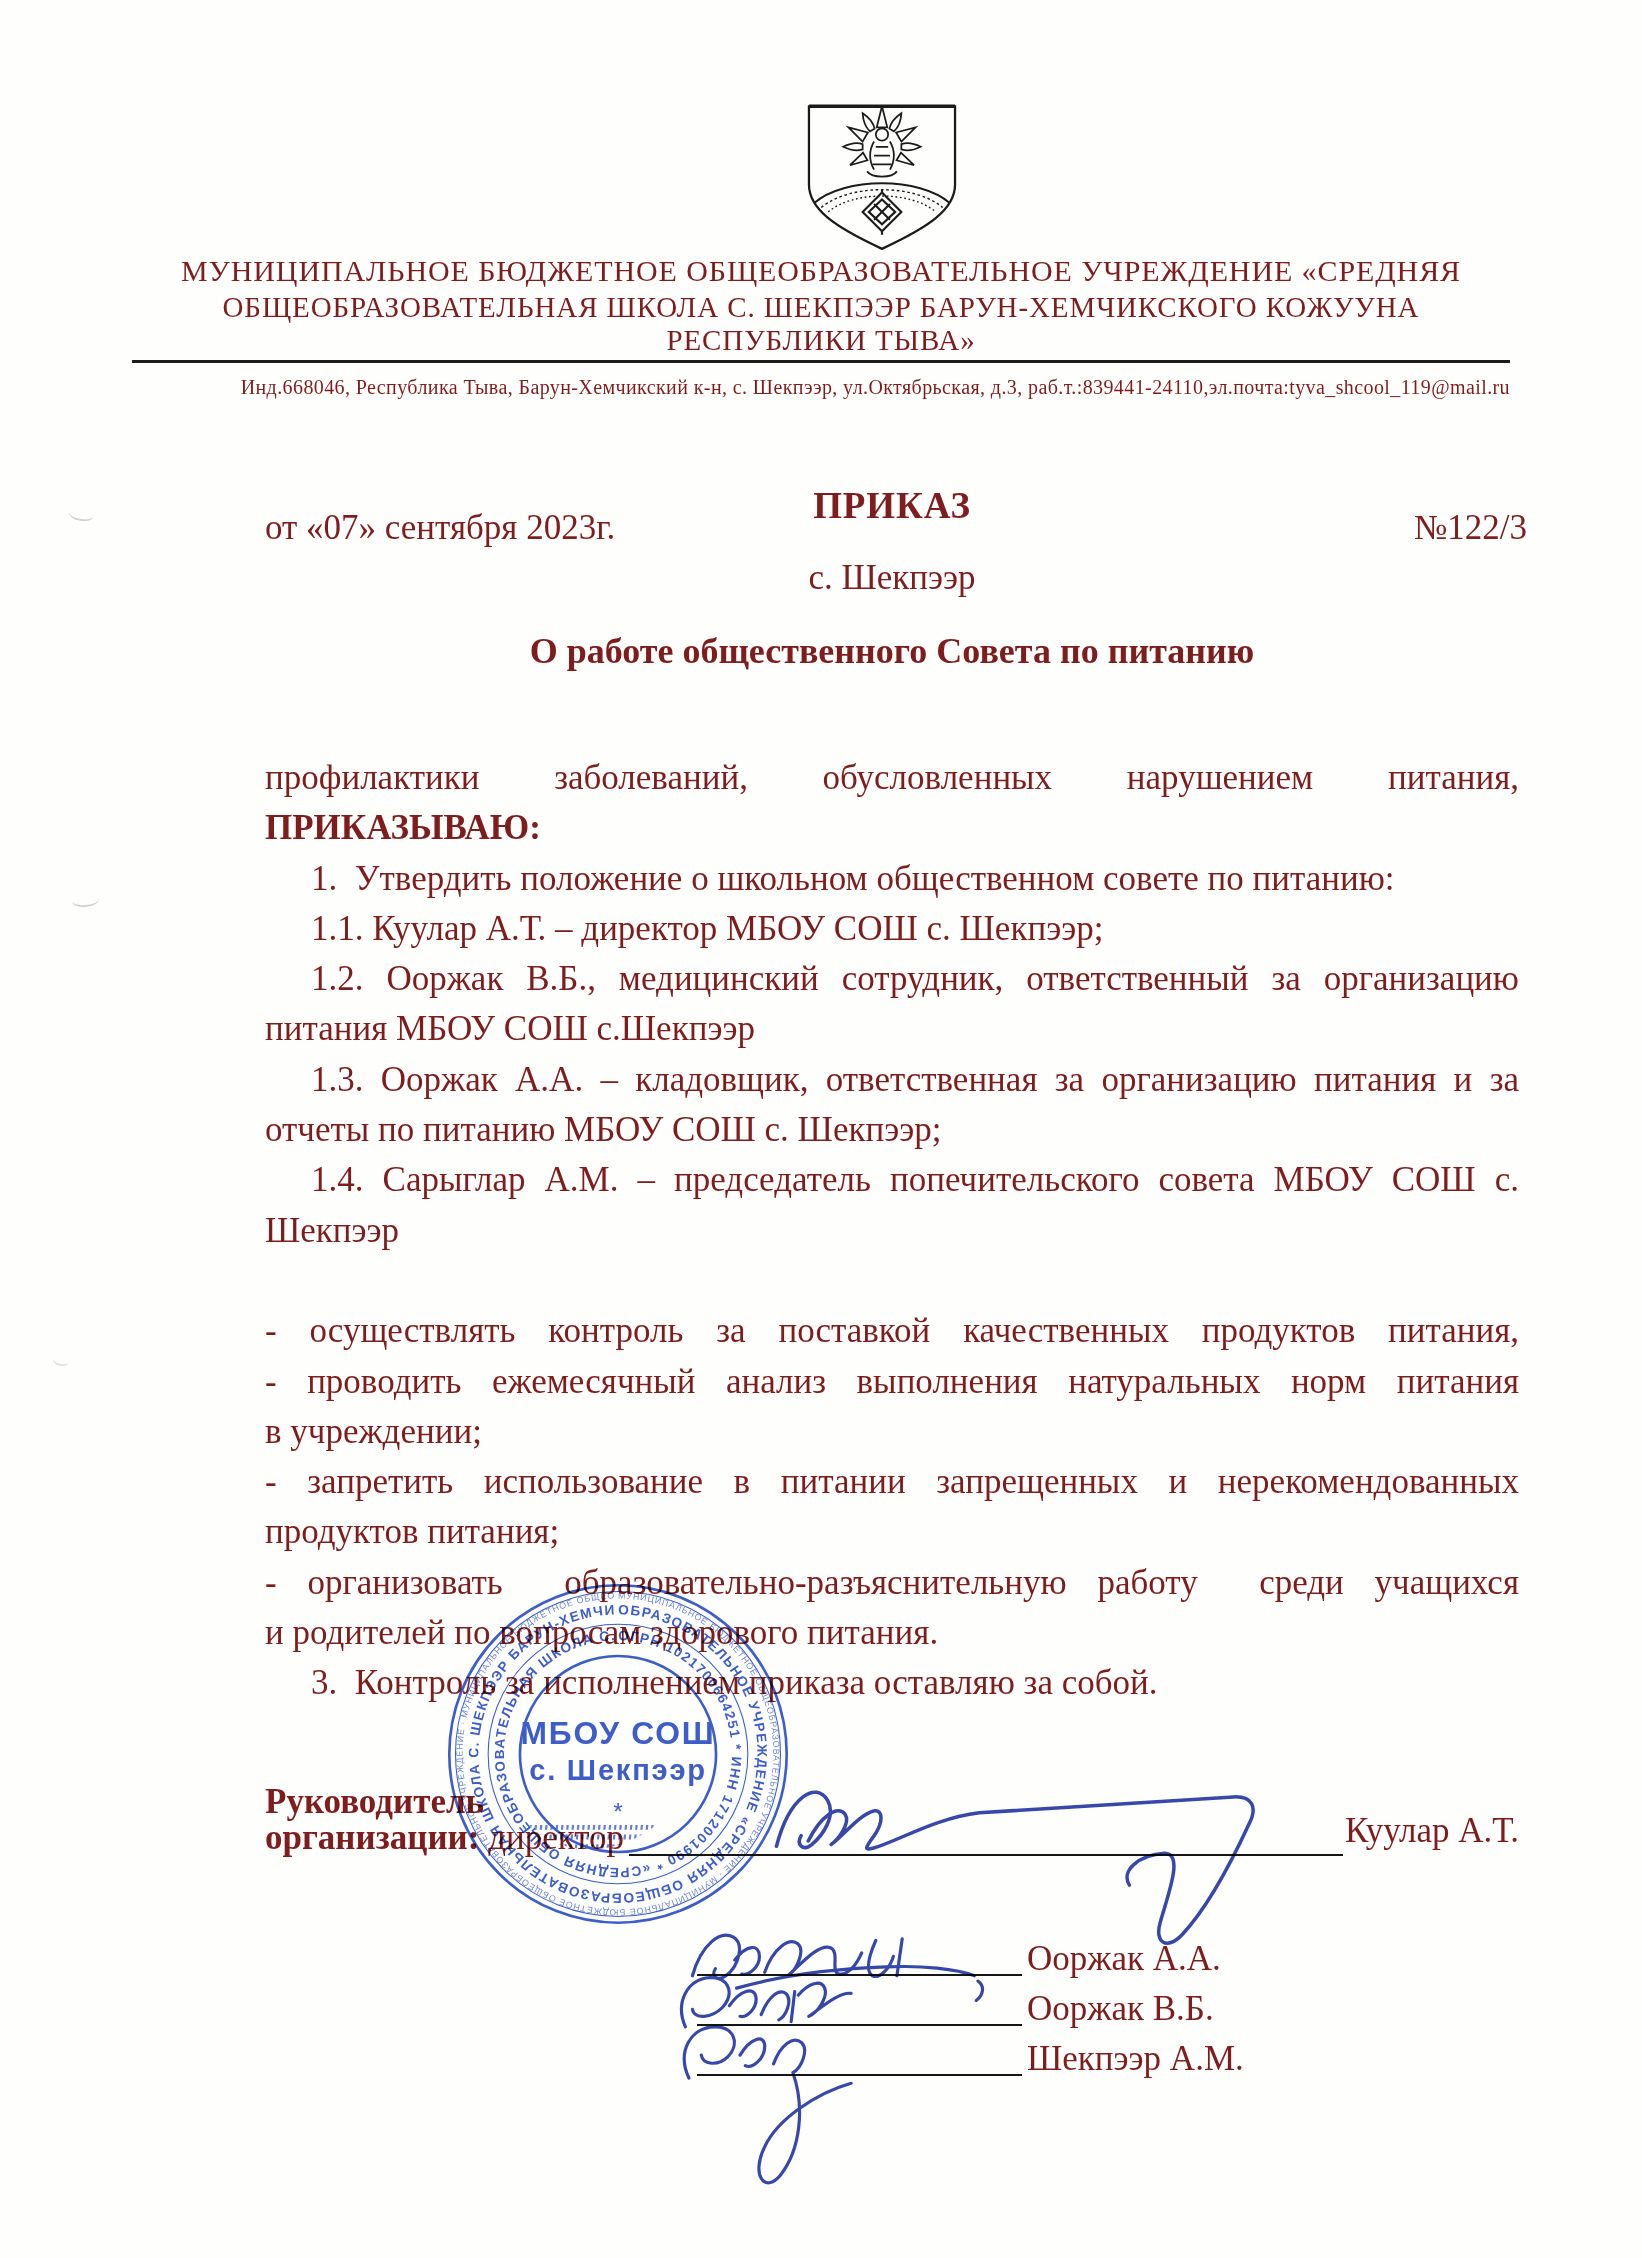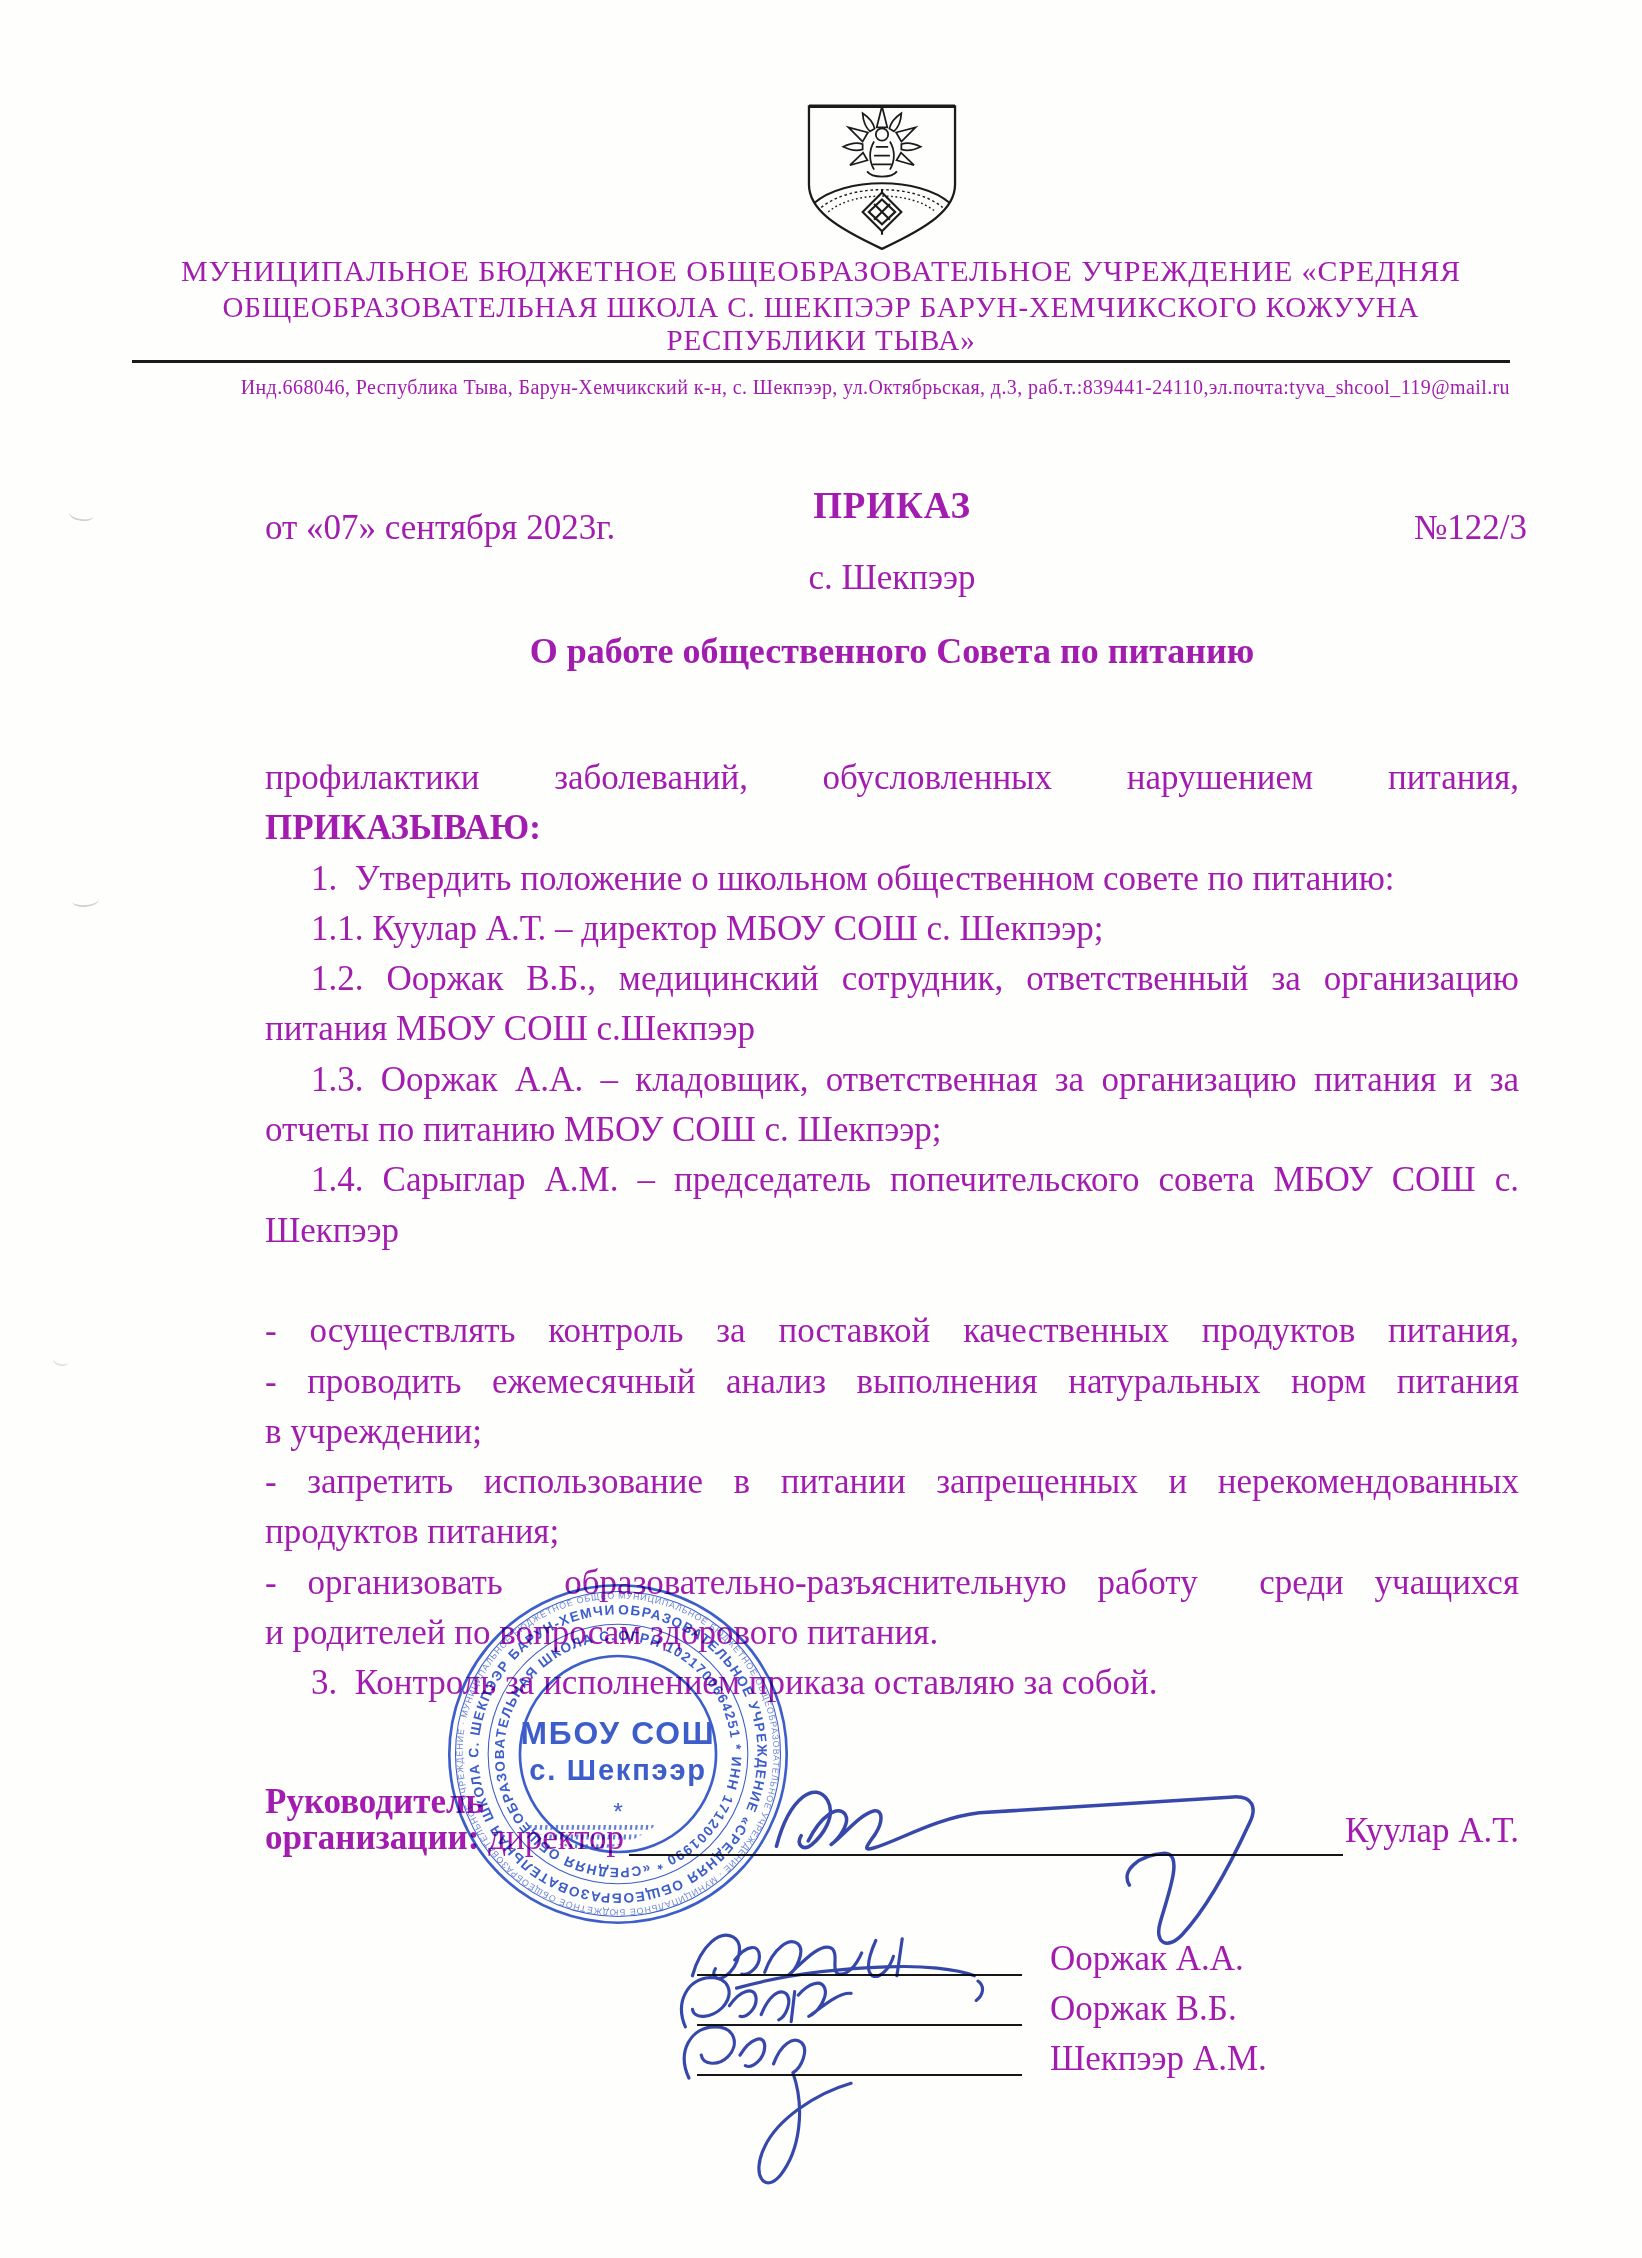--- a/index.html
+++ b/index.html
@@ -1,17 +1,17 @@
 <!DOCTYPE html>
 <html style="font-size:14px"><head>
 <meta charset="utf-8">
 <style>
   html,body{margin:0;padding:0;background:#e8e8e8;}
   .page{position:relative;width:1643px;height:2258px;background:#fefefdff;
-        font-family:"Liberation Serif","DejaVu Serif",serif;color:#a21caf;overflow:hidden;}
+        font-family:"Liberation Serif","DejaVu Serif",serif;color:#7f1d1d;overflow:hidden;}
   .abs{position:absolute;}
   
   .hdr{left:132px;width:1378px;text-align:center;}
   .hdr1{top:254px;font-size:30px;letter-spacing:0.9px;}
   .hdr2{top:291px;font-size:29px;letter-spacing:0.9px;}
   .hdr2 span{display:inline-block;border-bottom:3.5px solid #1b1b1b;padding-bottom:2.6px;}
   .hdr3{top:376px;font-size:20px;letter-spacing:0.4px;text-align:right;}
   
   .doctype{left:265px;top:484px;width:1254px;text-align:center;font-weight:bold;
            font-size:37px;letter-spacing:0.9px;}
@@ -27,21 +27,21 @@
   .ind1{padding-left:88px;}
   .b{font-weight:bold;}
   
   .ruk{left:265px;top:1782px;font-size:35px;font-weight:bold;}
   .signrow{left:265px;top:1819px;width:1254px;height:39px;display:flex;
            align-items:flex-end;font-size:35px;white-space:pre;}
   .sigline{flex:1;height:0;border-bottom:2.6px solid #161616;margin:0 1.8px 1.8px 5.3px;}
   .headname{padding-bottom:7px;}
   .ack-label{left:273px;top:1941px;font-size:35px;}
   .ack-line{left:697px;width:325px;border-top:2.6px solid #161616;height:0;}
-  .ack-name{left:1027px;font-size:35px;margin-left:23px;}
+  .ack-name{left:1027px;font-size:35px;}
   
   .stamp{left:444px;top:1580px;mix-blend-mode:multiply;opacity:.93;}
   .ink{mix-blend-mode:multiply;}
   
   .artifact{border-bottom:2.6px solid #a9adb0;border-radius:50%;opacity:.55;}
   .a1{left:69px;top:507px;width:25px;height:12.4px;transform:rotate(8deg);}
   .a2{left:72px;top:893px;width:26.5px;height:12.4px;transform:rotate(-5deg);}
   .a3{left:53px;top:1355px;width:16px;height:8.8px;transform:rotate(12deg);opacity:.35;}
 </style>
 </head>

